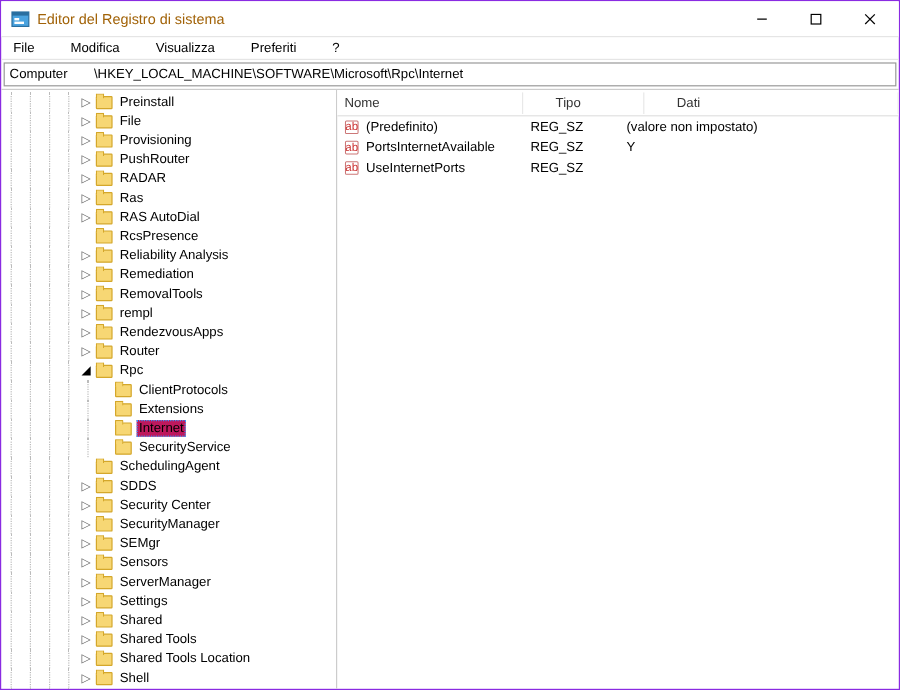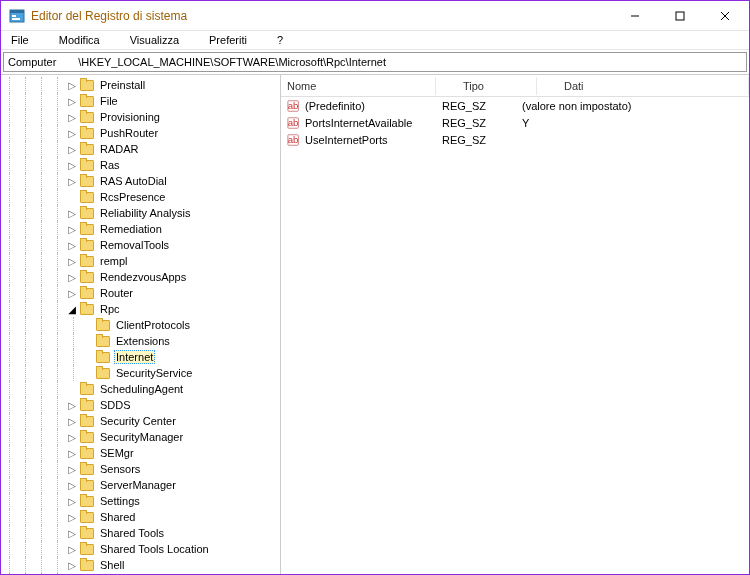--- a/index.html
+++ b/index.html
@@ -22,21 +22,21 @@
 .tree-item { display: flex; align-items: center; height: 16px; white-space: nowrap; cursor: default; position: relative; }
 .tree-item .guides { display:flex; height:16px; }
 .guide { width:16px; height:16px; position:relative; }
 .guide::before { content:""; position:absolute; left:8px; top:0; bottom:0; border-left:1px dotted #bbb; }
 .expander { width: 14px; height: 14px; display: flex; align-items: center; justify-content: center; color: #666; font-size: 10px; user-select: none; cursor:pointer; }
 .expander.blank { visibility: hidden; }
 .folder { width: 16px; height: 14px; margin-right: 3px; position: relative; }
 .folder::before { content: ""; position: absolute; left: 1px; top: 2px; width: 12px; height: 9px; background: #f7d774; border: 1px solid #d4a72b; border-radius: 1px; }
 .folder::after { content: ""; position: absolute; left: 1px; top: 0; width: 5px; height: 3px; background: #f7d774; border: 1px solid #d4a72b; border-bottom: none; border-radius: 1px 1px 0 0; }
 .lbl { padding: 0 2px; }
-.lbl.selected { background: #fef9c3; border: 1px dotted #3399ff; padding: 0 1px; }
+.lbl.selected { background: #be185d; border: 1px dotted #3399ff; padding: 0 1px; }
 .listheader { display: flex; border-bottom: 1px solid #e0e0e0; background: #fff; height: 22px; align-items: center; position: sticky; top: 0; gap: 21px; }
 .listheader .col { padding: 3px 6px; border-right: 1px solid #e8e8e8; color: #333; }
 .col-n { width: 155px; } .col-t { width: 80px; } .col-d { flex: 1; }
 .row { display: flex; align-items: center; height: 17px; }
 .row .cell { padding: 0 6px; overflow: hidden; text-overflow: ellipsis; white-space: nowrap; }
 .row .cell.col-n { display: flex; align-items: center; gap: 4px; }
 .val-icon { width: 14px; height: 26px; display:flex; align-items:center; justify-content:center; }
 .val-icon svg { width:14px; height:14px; }
 </style>
 </head>

